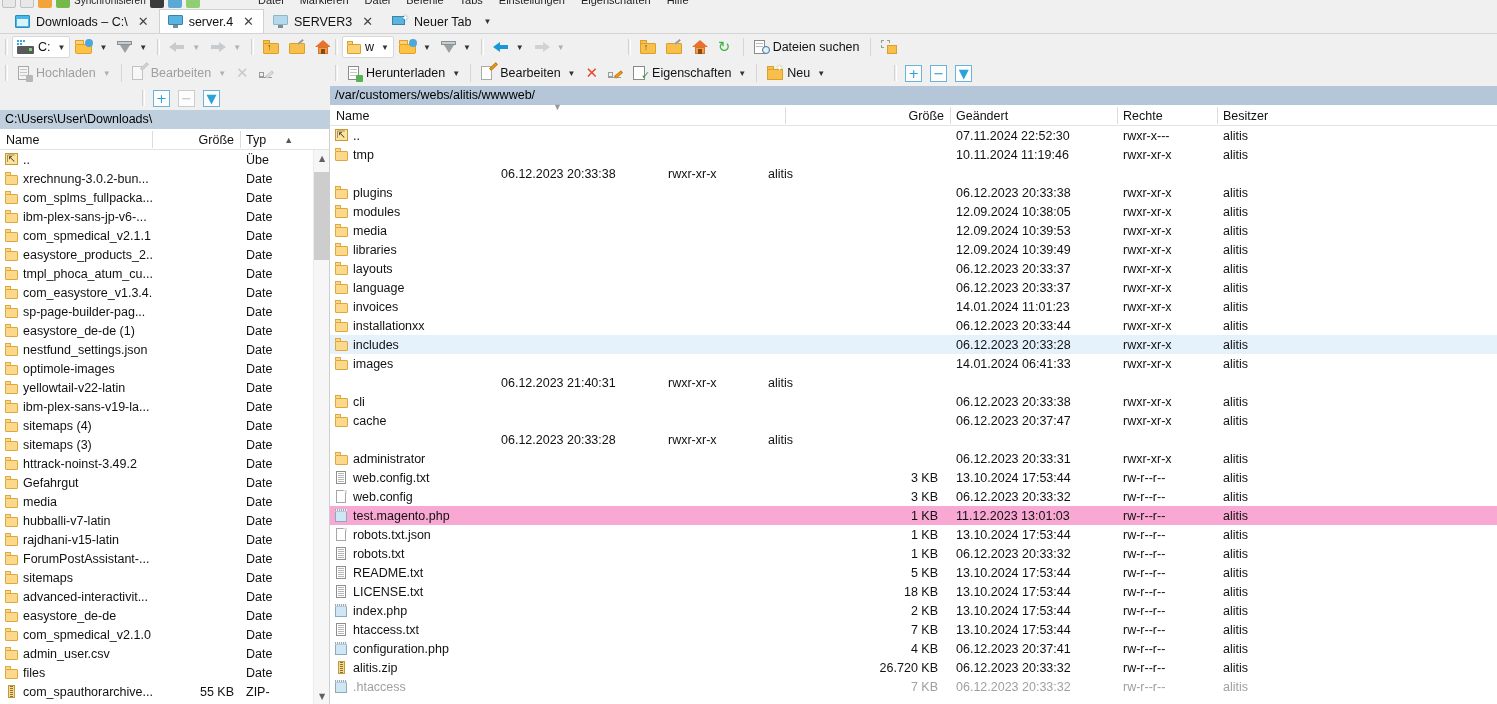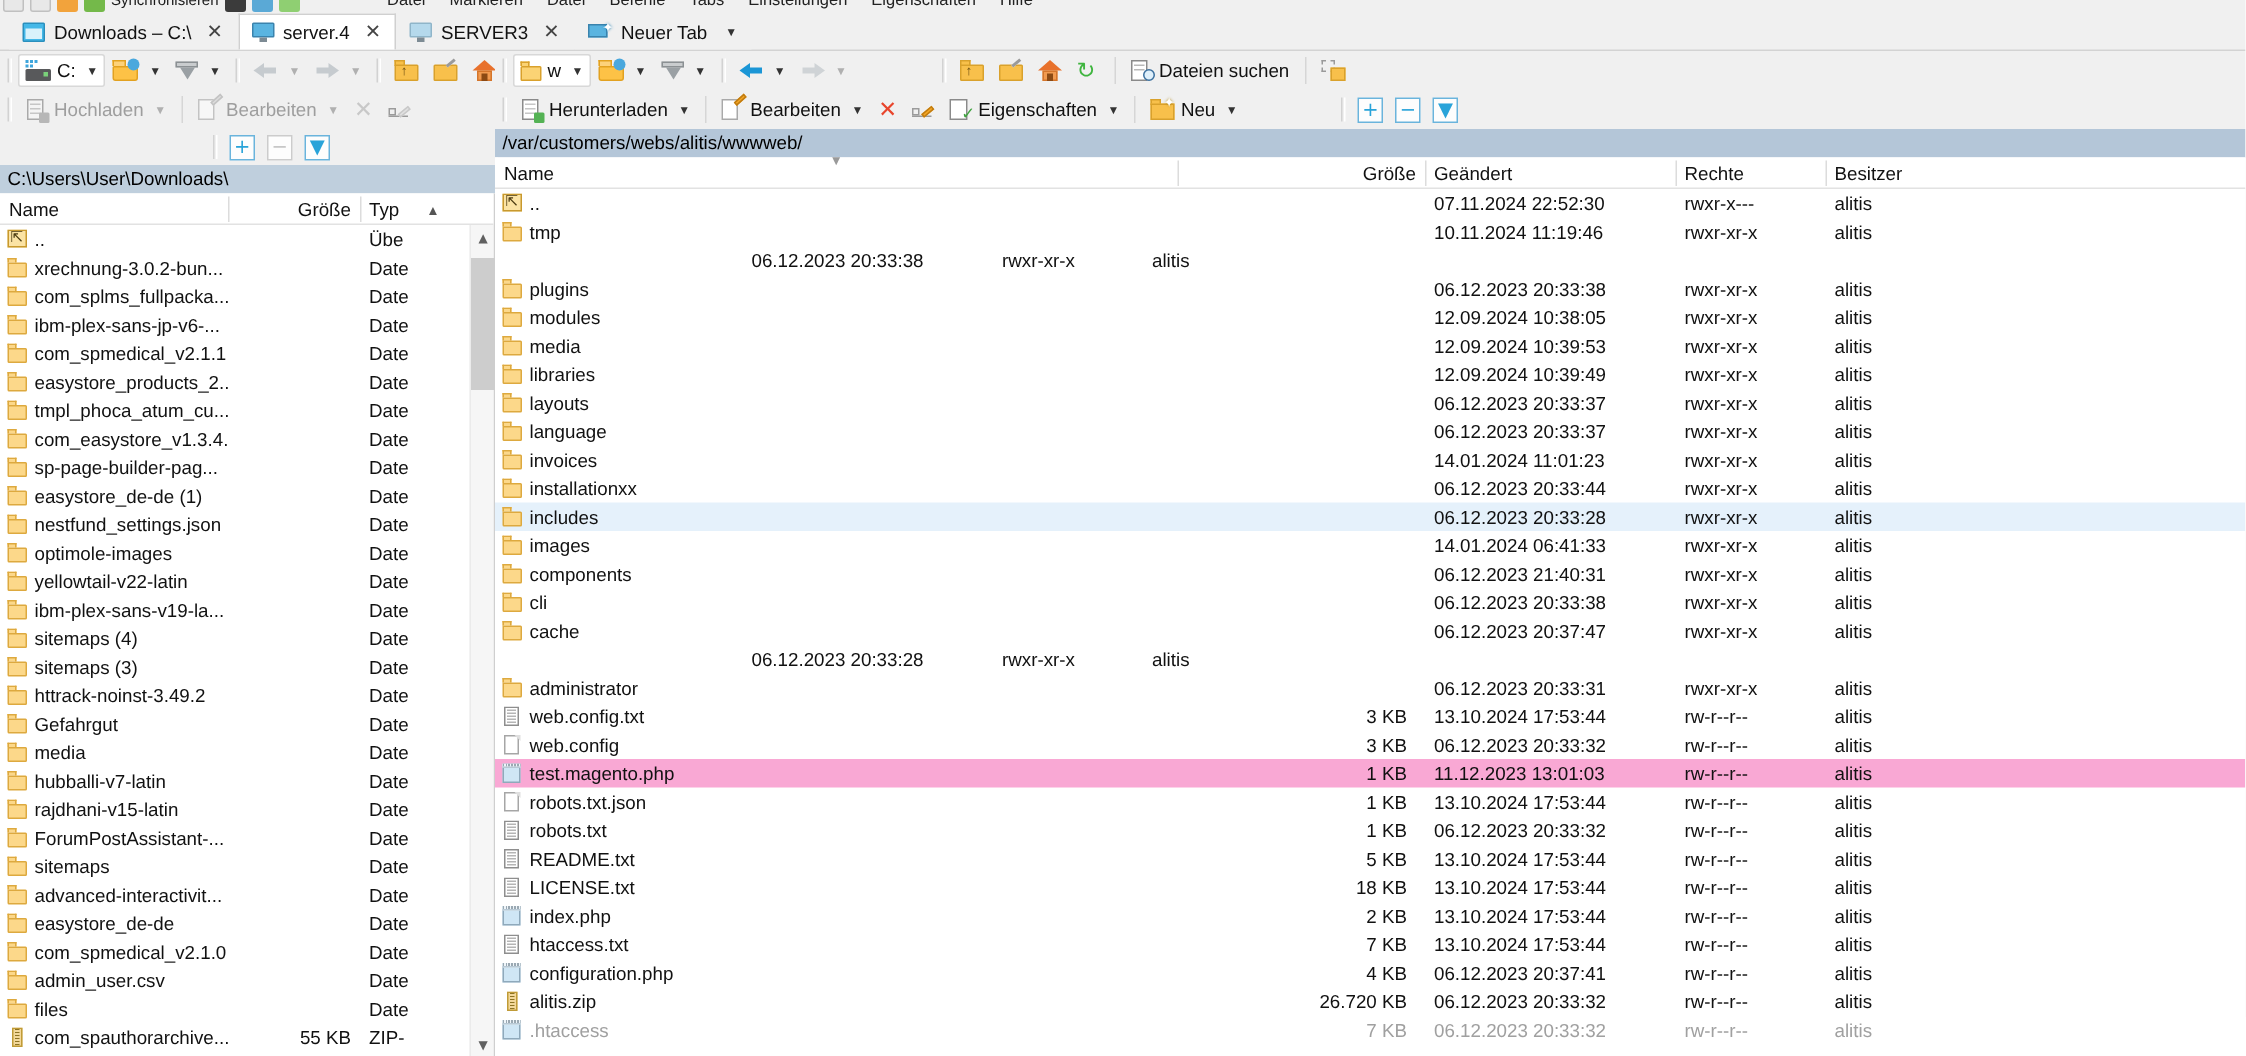--- a/index.html
+++ b/index.html
@@ -1060,27 +1060,20 @@
               <span class="f"></span>
             </span>
             <span>images</span>
           </div>
           <div class="cell r" style="width:165px;padding-right:12px"></div>
           <div class="cell " style="width:167px;padding-left:6px">14.01.2024 06:41:33</div>
           <div class="cell " style="width:100px;padding-left:6px">rwxr-xr-x</div>
           <div class="cell " style="width:180px;padding-left:6px">alitis</div>
         </div>
         <div class="row">
-          <div class="cell name" style="width:455px">
-            <span class="fi fi-folder">
-              <span class="t"></span>
-              <span class="f"></span>
-            </span>
-            <span>components</span>
-          </div>
           <div class="cell r" style="width:165px;padding-right:12px"></div>
           <div class="cell " style="width:167px;padding-left:6px">06.12.2023 21:40:31</div>
           <div class="cell " style="width:100px;padding-left:6px">rwxr-xr-x</div>
           <div class="cell " style="width:180px;padding-left:6px">alitis</div>
         </div>
         <div class="row">
           <div class="cell name" style="width:455px">
             <span class="fi fi-folder">
               <span class="t"></span>
               <span class="f"></span>

